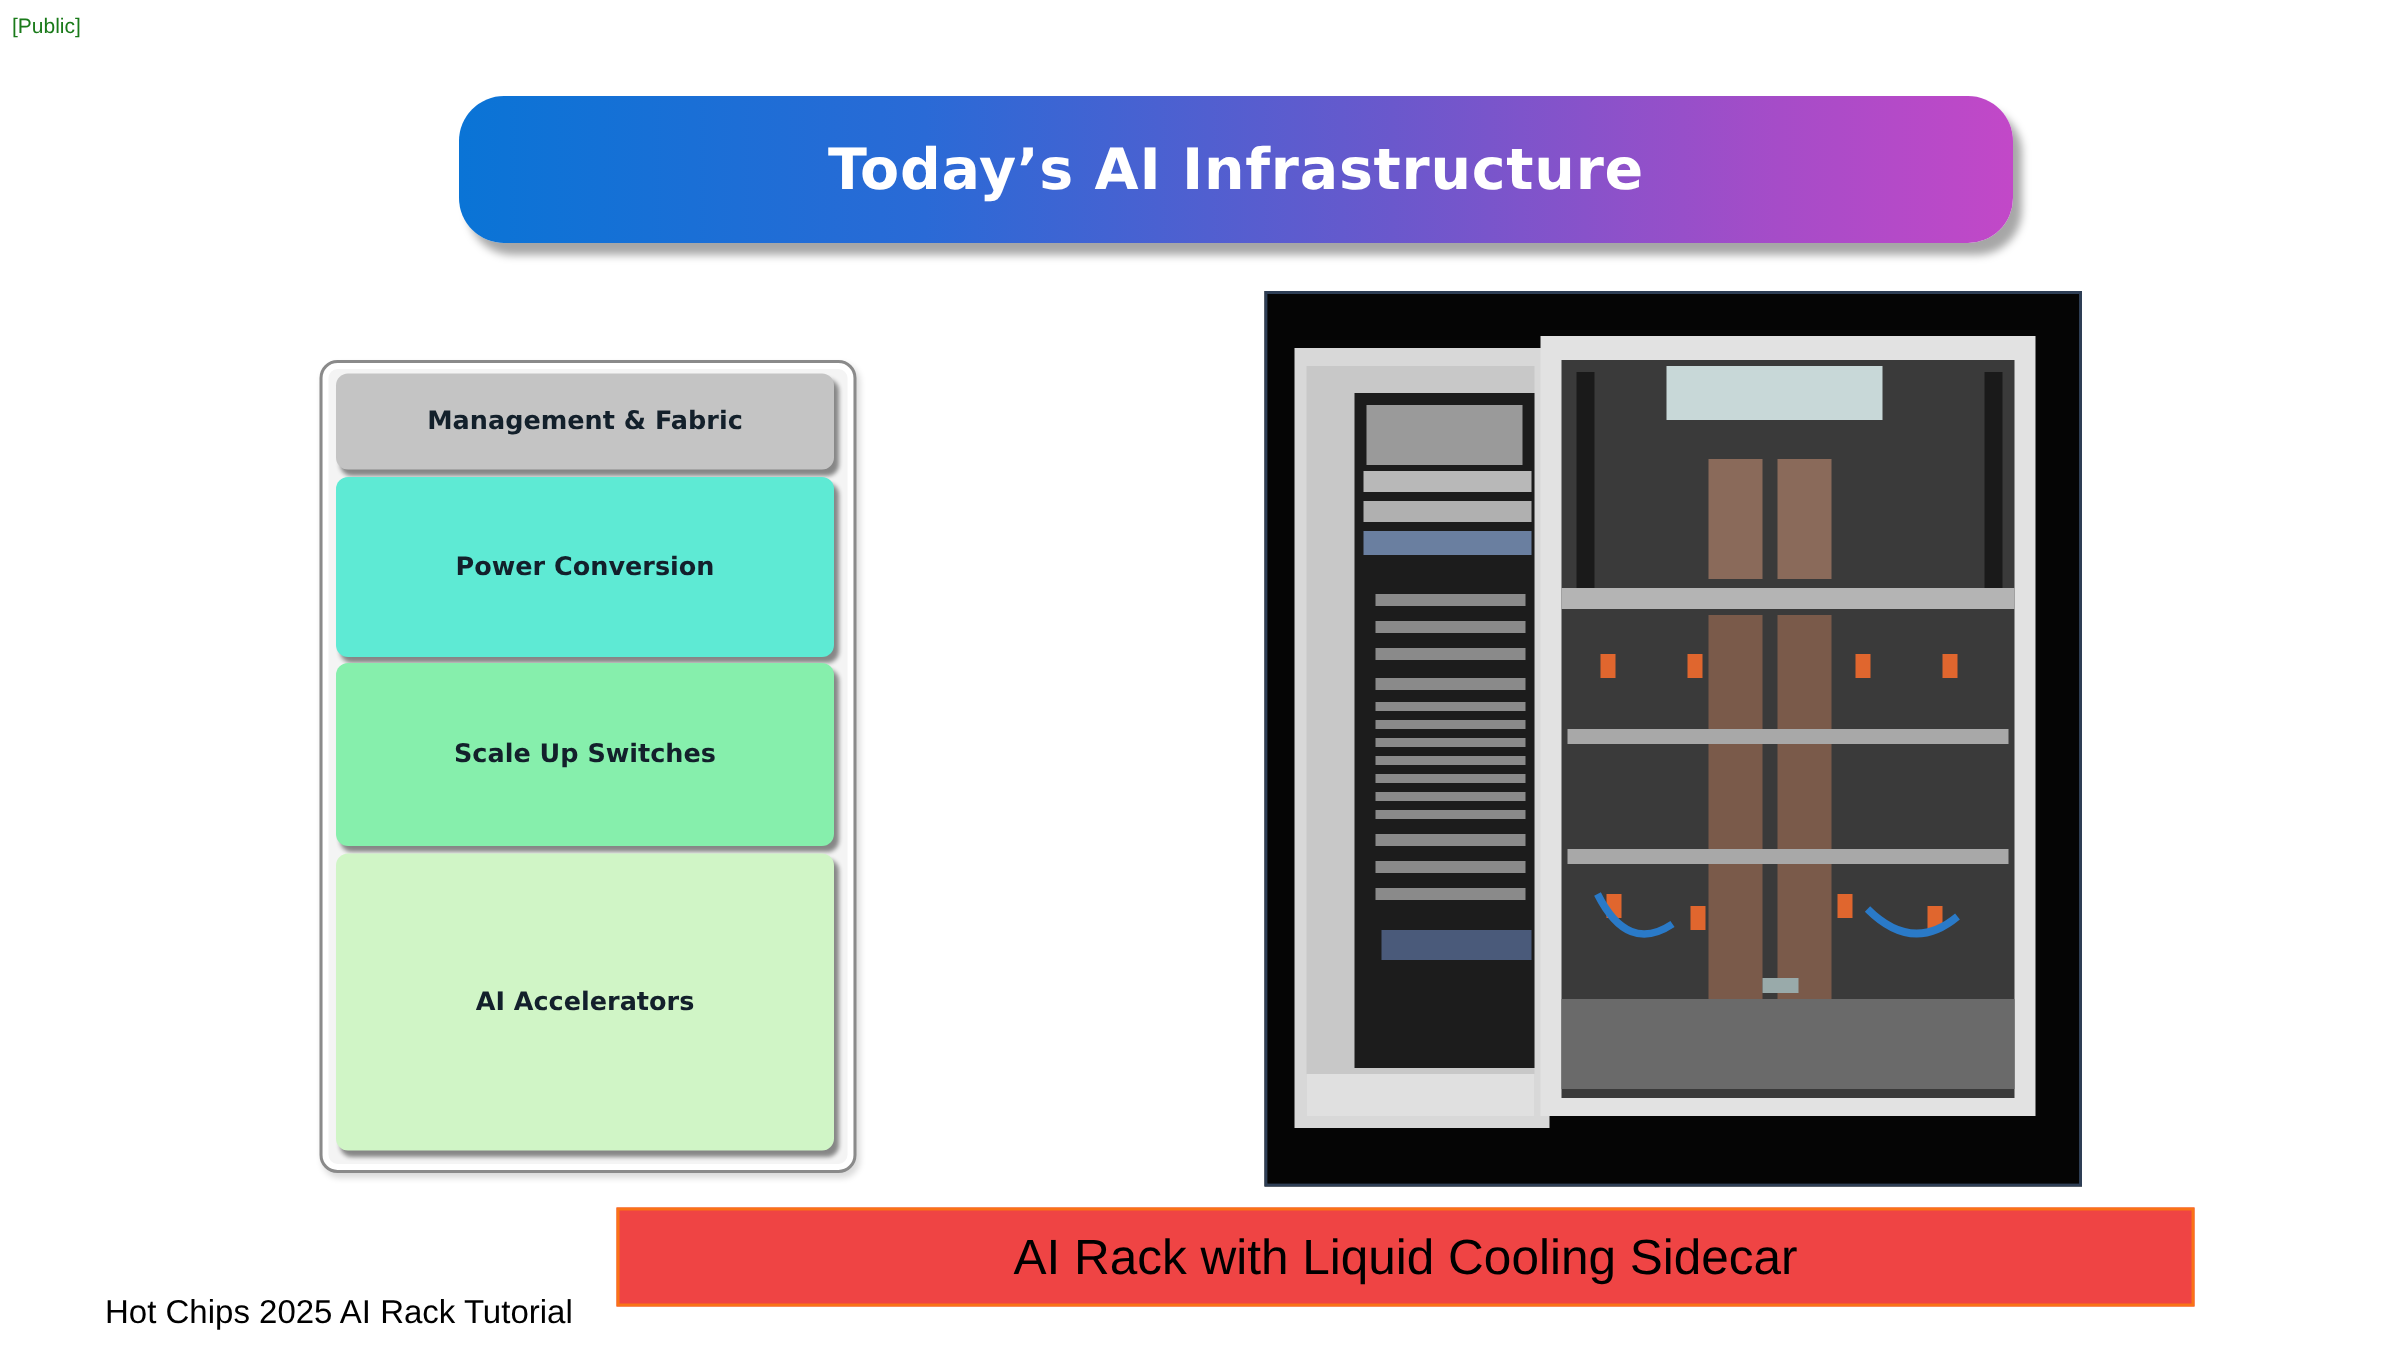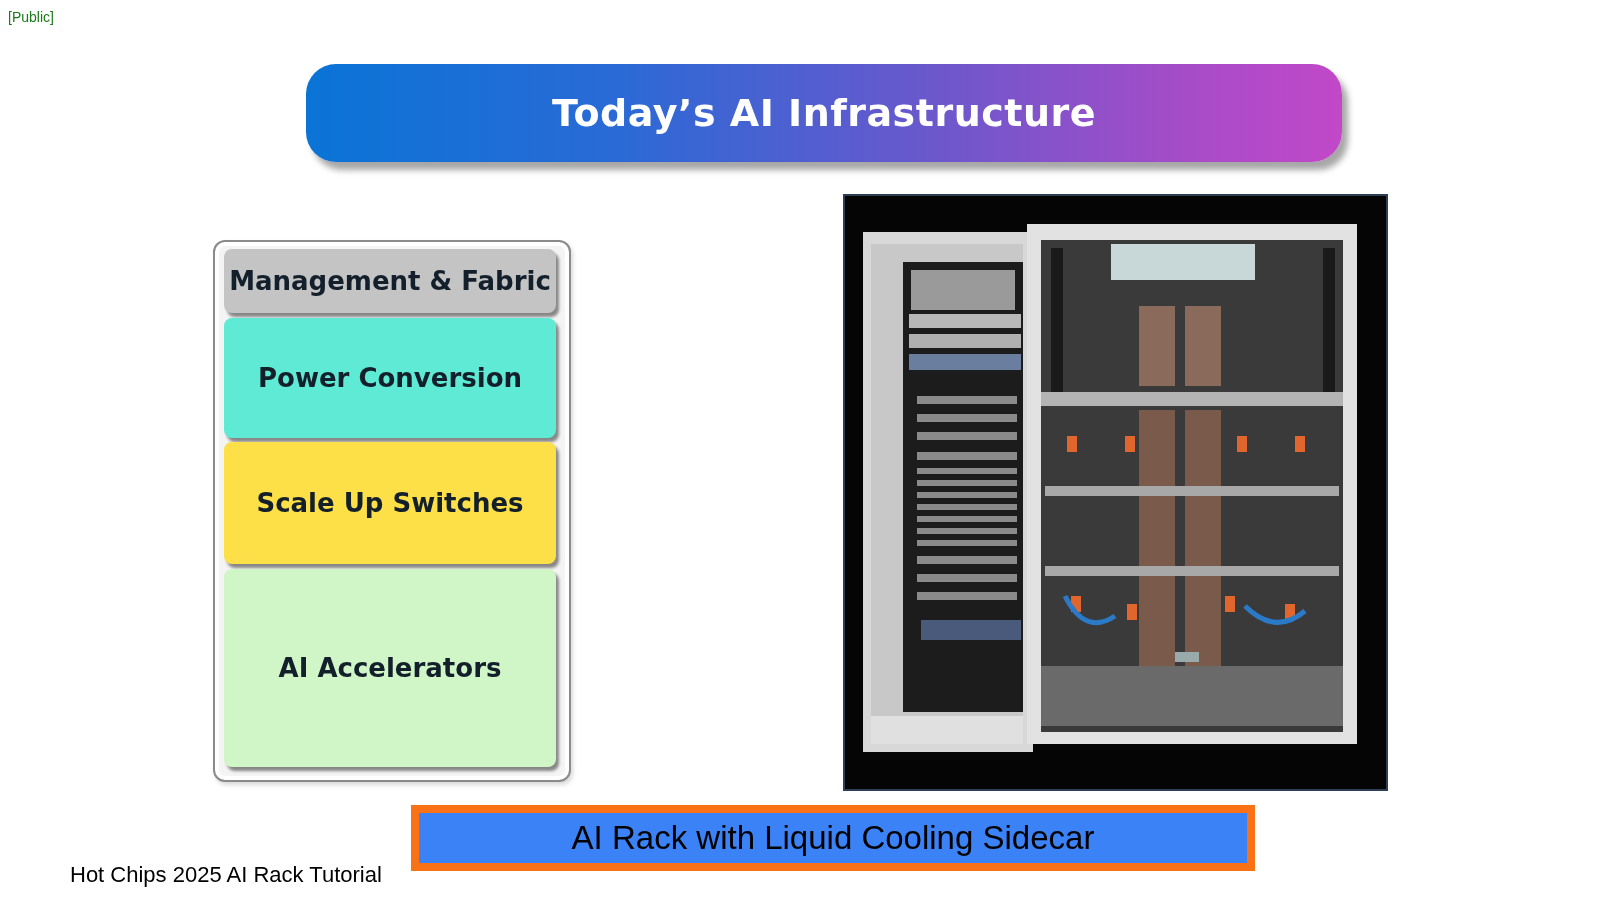--- a/index.html
+++ b/index.html
@@ -6,27 +6,27 @@
   body { width:1600px; height:900px; background:#ffffff; position:relative; overflow:hidden; font-family:"DejaVu Sans", sans-serif; }
   .classification { position:absolute; left:8px; top:9px; font-family:"Liberation Sans", sans-serif; font-size:14px; color:#1a7a1a; }
   .title-banner { position:absolute; left:306px; top:64px; width:1036px; height:98px; border-radius:30px;
     background:linear-gradient(90deg, #0a74d6 0%, #2a6ad6 30%, #6a58cc 60%, #a64cc8 85%, #c248c8 100%);
     box-shadow:6px 8px 6px rgba(0,0,0,0.35); display:flex; align-items:center; justify-content:center; }
   .title-text { color:#ffffff; font-family:"DejaVu Sans", sans-serif; font-weight:bold; font-size:38px; letter-spacing:0.5px; }
   .stack-frame { position:absolute; left:213px; top:240px; width:354px; height:538px; border:2px solid #8a8a8a; border-radius:12px;
     background:#f4f4f4; box-shadow:inset 0 0 0 4px #ffffff, 2px 3px 4px rgba(0,0,0,0.15); }
   .layer { position:absolute; left:224px; width:332px; border-radius:8px; display:flex; align-items:center; justify-content:center;
     box-shadow:3px 4px 3px rgba(0,0,0,0.45); }
-  .layer span { font-family:"DejaVu Sans", sans-serif; font-weight:bold; font-size:26px; color:#13202b; }
+  .layer span { font-family:"DejaVu Sans", sans-serif; font-weight:bold; font-size:17px; color:#13202b; }
   .l-mgmt { top:249px; height:64px; background:#c4c4c4; }
   .l-power { top:318px; height:120px; background:#5eead4; }
-  .l-switch { top:442px; height:122px; background:#fde047; }
+  .l-switch { top:442px; height:122px; background:#86efac; }
   .l-accel { top:569px; height:198px; background:#d0f5c6; }
   .photo { position:absolute; left:843px; top:194px; width:545px; height:597px; background:#000; border:2px solid #2e3e55; box-sizing:border-box; overflow:hidden; }
-  .caption-box { position:absolute; left:411px; top:805px; width:844px; height:66px; border:8px solid #f97316; box-sizing:border-box; background:#3b82f6;
+  .caption-box { position:absolute; left:411px; top:805px; width:1052px; height:66px; border:2px solid #f97316; box-sizing:border-box; background:#ef4444;
     display:flex; align-items:center; justify-content:center; }
   .caption-box span { font-family:"Liberation Sans", sans-serif; font-size:33px; color:#000; }
   .footer { position:absolute; left:70px; top:862px; font-family:"Liberation Sans", sans-serif; font-size:22px; color:#000; }
 </style>
 </head>
 <body>
 
 <div class="classification">[Public]</div>
 
 <div class="title-banner">

